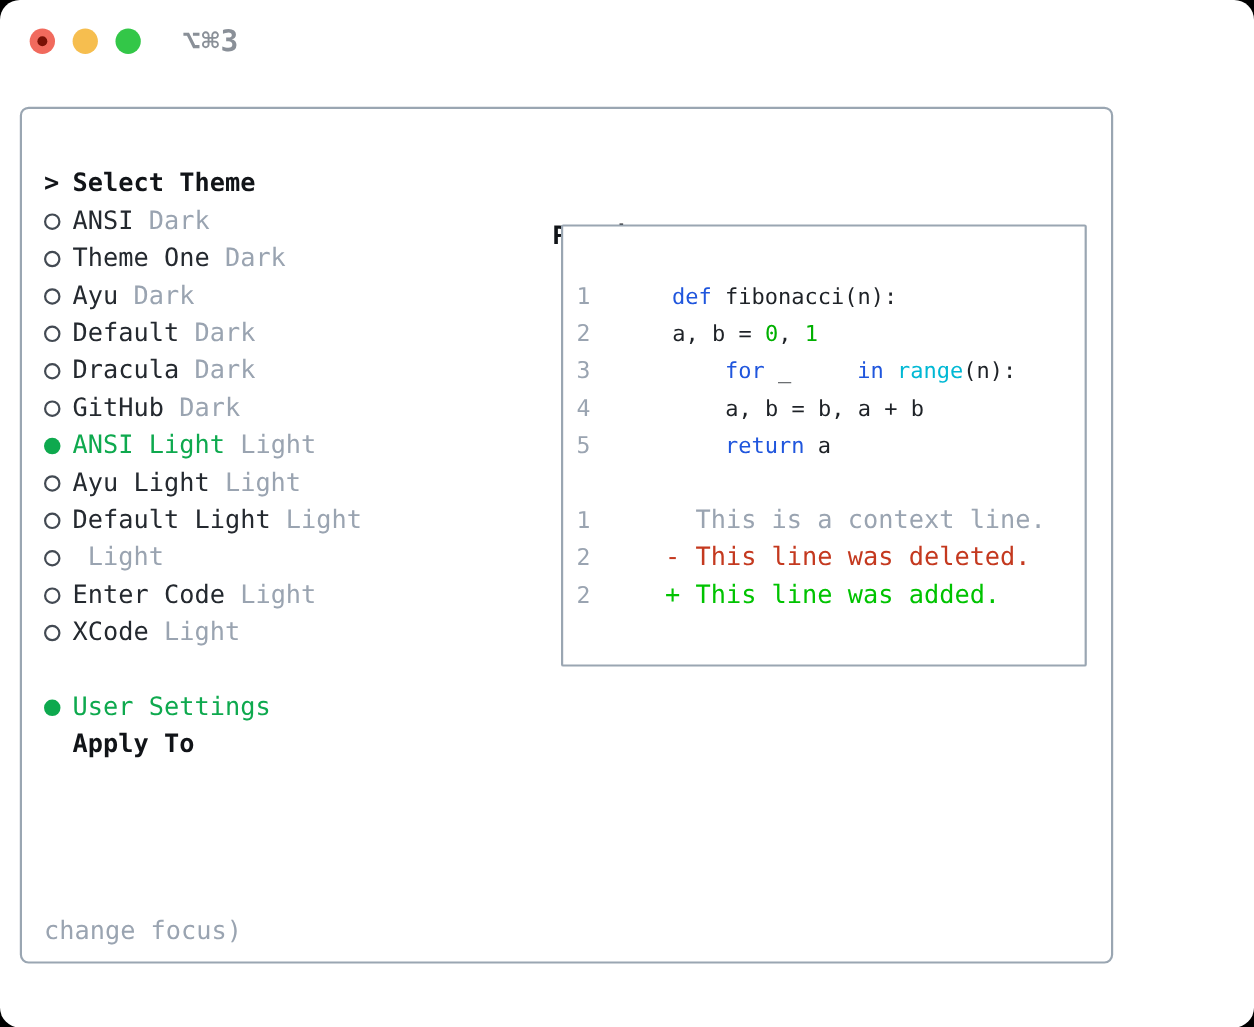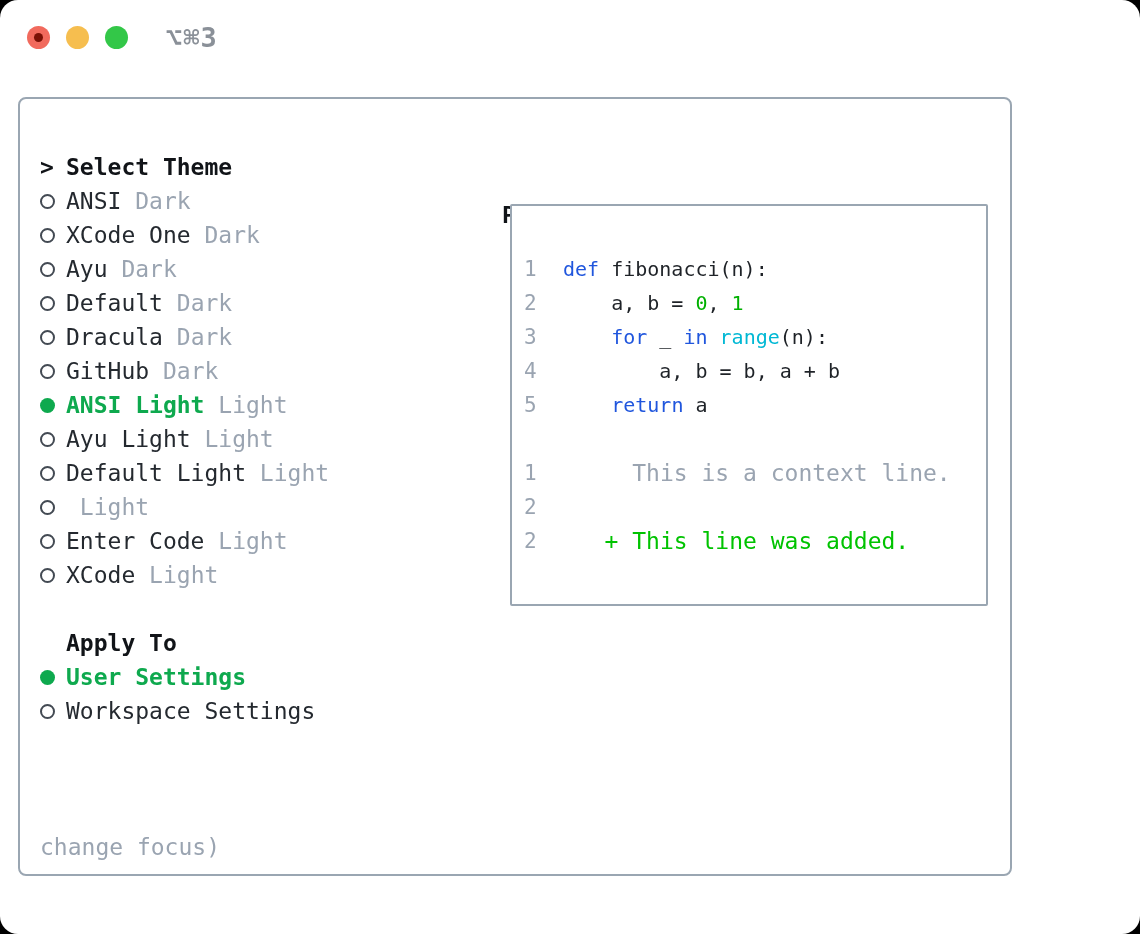--- a/index.html
+++ b/index.html
@@ -20,37 +20,37 @@
   .main-box{position:absolute;left:18px;top:97px;width:994px;height:779px;
             border:2px solid var(--border);border-radius:8px;background:#fff;box-sizing:border-box;}
 
   .row{display:flex;align-items:center;height:34px;font-size:23px;color:var(--text-dark);white-space:pre;}
   .marker{flex:0 0 26px;display:flex;align-items:center;}
   .ring{width:11px;height:11px;border:2.5px solid var(--ring);border-radius:50%;}
   .seldot{width:15px;height:15px;border-radius:50%;background:var(--ui-green);}
   .prompt{font-weight:700;color:var(--text-header);}
   .hdr{font-weight:700;color:var(--text-header);}
   .muted{color:var(--text-muted);}
-  .selected-label{color:var(--ui-green);font-weight:bold;}
+  .selected-label{color:var(--ui-green);}
 
   .theme-list{position:absolute;left:20px;top:51px;width:450px;}
   .apply-list{position:absolute;left:20px;top:527px;width:450px;}
   .help{position:absolute;left:20px;top:663px;width:460px;font-size:23px;
         color:var(--text-muted);line-height:34px;white-space:pre;}
 
   
   .preview-header{position:absolute;left:482px;top:51px;height:34px;display:flex;align-items:center;
                   font-size:23px;font-weight:700;color:var(--text-header);margin-top:48px;}
   .preview-box{position:absolute;left:490px;top:105px;width:478px;height:402px;
                border:2px solid var(--border);border-radius:2px;box-sizing:border-box;
                padding-top:46px;overflow:hidden;background:#fff;}
   .pline{display:flex;align-items:center;height:34px;padding-left:12px;white-space:pre;}
   .ln{flex:0 0 39px;font-size:21px;color:var(--text-muted);}
   .sz-code{font-size:20px;} .sz-diff{font-size:23px;}
-  .tk-fg{color:var(--code-fg);} .tk-kw{color:var(--kw-blue);} .tk-builtin{color:var(--builtin-cyan);text-align:right;}
+  .tk-fg{color:var(--code-fg);} .tk-kw{color:var(--kw-blue);margin-left:48px;} .tk-builtin{color:var(--builtin-cyan);text-align:right;}
   .tk-num{color:var(--number-green);} .tk-ctx{color:var(--text-muted);}
   .tk-del{color:var(--diff-del-red);} .tk-add{color:var(--diff-add-green);text-align:center;}
 </style>
 </head>
 <body>
 
 <div class="window">
 
   <div class="traffic red">
     <span class="dot"></span>
@@ -61,56 +61,55 @@
 
   <div class="main-box">
 
     <div class="theme-list">
       <div class="row">
         <span class="marker prompt">&gt;</span>
         <span class="hdr">Select Theme</span>
       </div>
 
     <div class="row"><span class="marker"><span class="ring"></span></span><span class="">ANSI</span><span class="muted"> Dark</span></div>
-        <div class="row"><span class="marker"><span class="ring"></span></span><span class="">XCode One</span><span class="muted"> Dark</span></div>
+        <div class="row"><span class="marker"><span class="ring"></span></span><span class="">Theme One</span><span class="muted"> Dark</span></div>
         <div class="row"><span class="marker"><span class="ring"></span></span><span class="">Ayu</span><span class="muted"> Dark</span></div>
         <div class="row"><span class="marker"><span class="ring"></span></span><span class="">Default</span><span class="muted"> Dark</span></div>
         <div class="row"><span class="marker"><span class="ring"></span></span><span class="">Dracula</span><span class="muted"> Dark</span></div>
         <div class="row"><span class="marker"><span class="ring"></span></span><span class="">GitHub</span><span class="muted"> Dark</span></div>
         <div class="row"><span class="marker"><span class="seldot"></span></span><span class="selected-label">ANSI Light</span><span class="muted"> Light</span></div>
         <div class="row"><span class="marker"><span class="ring"></span></span><span class="">Ayu Light</span><span class="muted"> Light</span></div>
         <div class="row"><span class="marker"><span class="ring"></span></span><span class="">Default Light</span><span class="muted"> Light</span></div>
         <div class="row"><span class="marker"><span class="ring"></span></span><span class="muted"> Light</span></div>
         <div class="row"><span class="marker"><span class="ring"></span></span><span class="">Enter Code</span><span class="muted"> Light</span></div>
         <div class="row"><span class="marker"><span class="ring"></span></span><span class="">XCode</span><span class="muted"> Light</span></div>
       </div>
 
     <div class="apply-list">
-      <div class="row">
+      <div class="row"><span class="marker"><span class="seldot"></span></span><span class="selected-label">User Settings</span></div>
+
+    <div class="row">
         <span class="marker"></span>
         <span class="hdr">Apply To</span>
       </div>
-
-    <div class="row"><span class="marker"><span class="seldot"></span></span><span class="selected-label">User Settings</span></div>
-        <div class="row"><span class="marker"><span class="ring"></span></span><span class="">Workspace Settings</span></div>
       </div>
 
     <div class="help">
       <div>change focus)</div>
     </div>
 
     <div class="preview-header">Preview</div>
 
     <div class="preview-box">
 
     <div class="pline sz-code"><span class="ln">1</span><span class="tk-kw">def</span><span class="tk-fg"> fibonacci(n):</span></div>
         <div class="pline sz-code"><span class="ln">2</span><span class="tk-fg">    a, b = </span><span class="tk-num">0</span><span class="tk-fg">, </span><span class="tk-num">1</span></div>
         <div class="pline sz-code"><span class="ln">3</span><span class="tk-fg">    </span><span class="tk-kw">for</span><span class="tk-fg"> _ </span><span class="tk-kw">in</span><span class="tk-fg"> </span><span class="tk-builtin">range</span><span class="tk-fg">(n):</span></div>
         <div class="pline sz-code"><span class="ln">4</span><span class="tk-fg">        a, b = b, a + b</span></div>
         <div class="pline sz-code"><span class="ln">5</span><span class="tk-fg">    </span><span class="tk-kw">return</span><span class="tk-fg"> a</span></div>
         <div class="pline sz-code"><span class="ln"></span></div>
         <div class="pline sz-diff"><span class="ln">1</span><span class="tk-ctx">     This is a context line.</span></div>
-        <div class="pline sz-diff"><span class="ln">2</span></div>
+        <div class="pline sz-diff"><span class="ln">2</span><span class="tk-del">   - This line was deleted.</span></div>
         <div class="pline sz-diff"><span class="ln">2</span><span class="tk-add">   + This line was added.</span></div>
       </div>
 
   </div>
 </div>
 
 </body></html>

